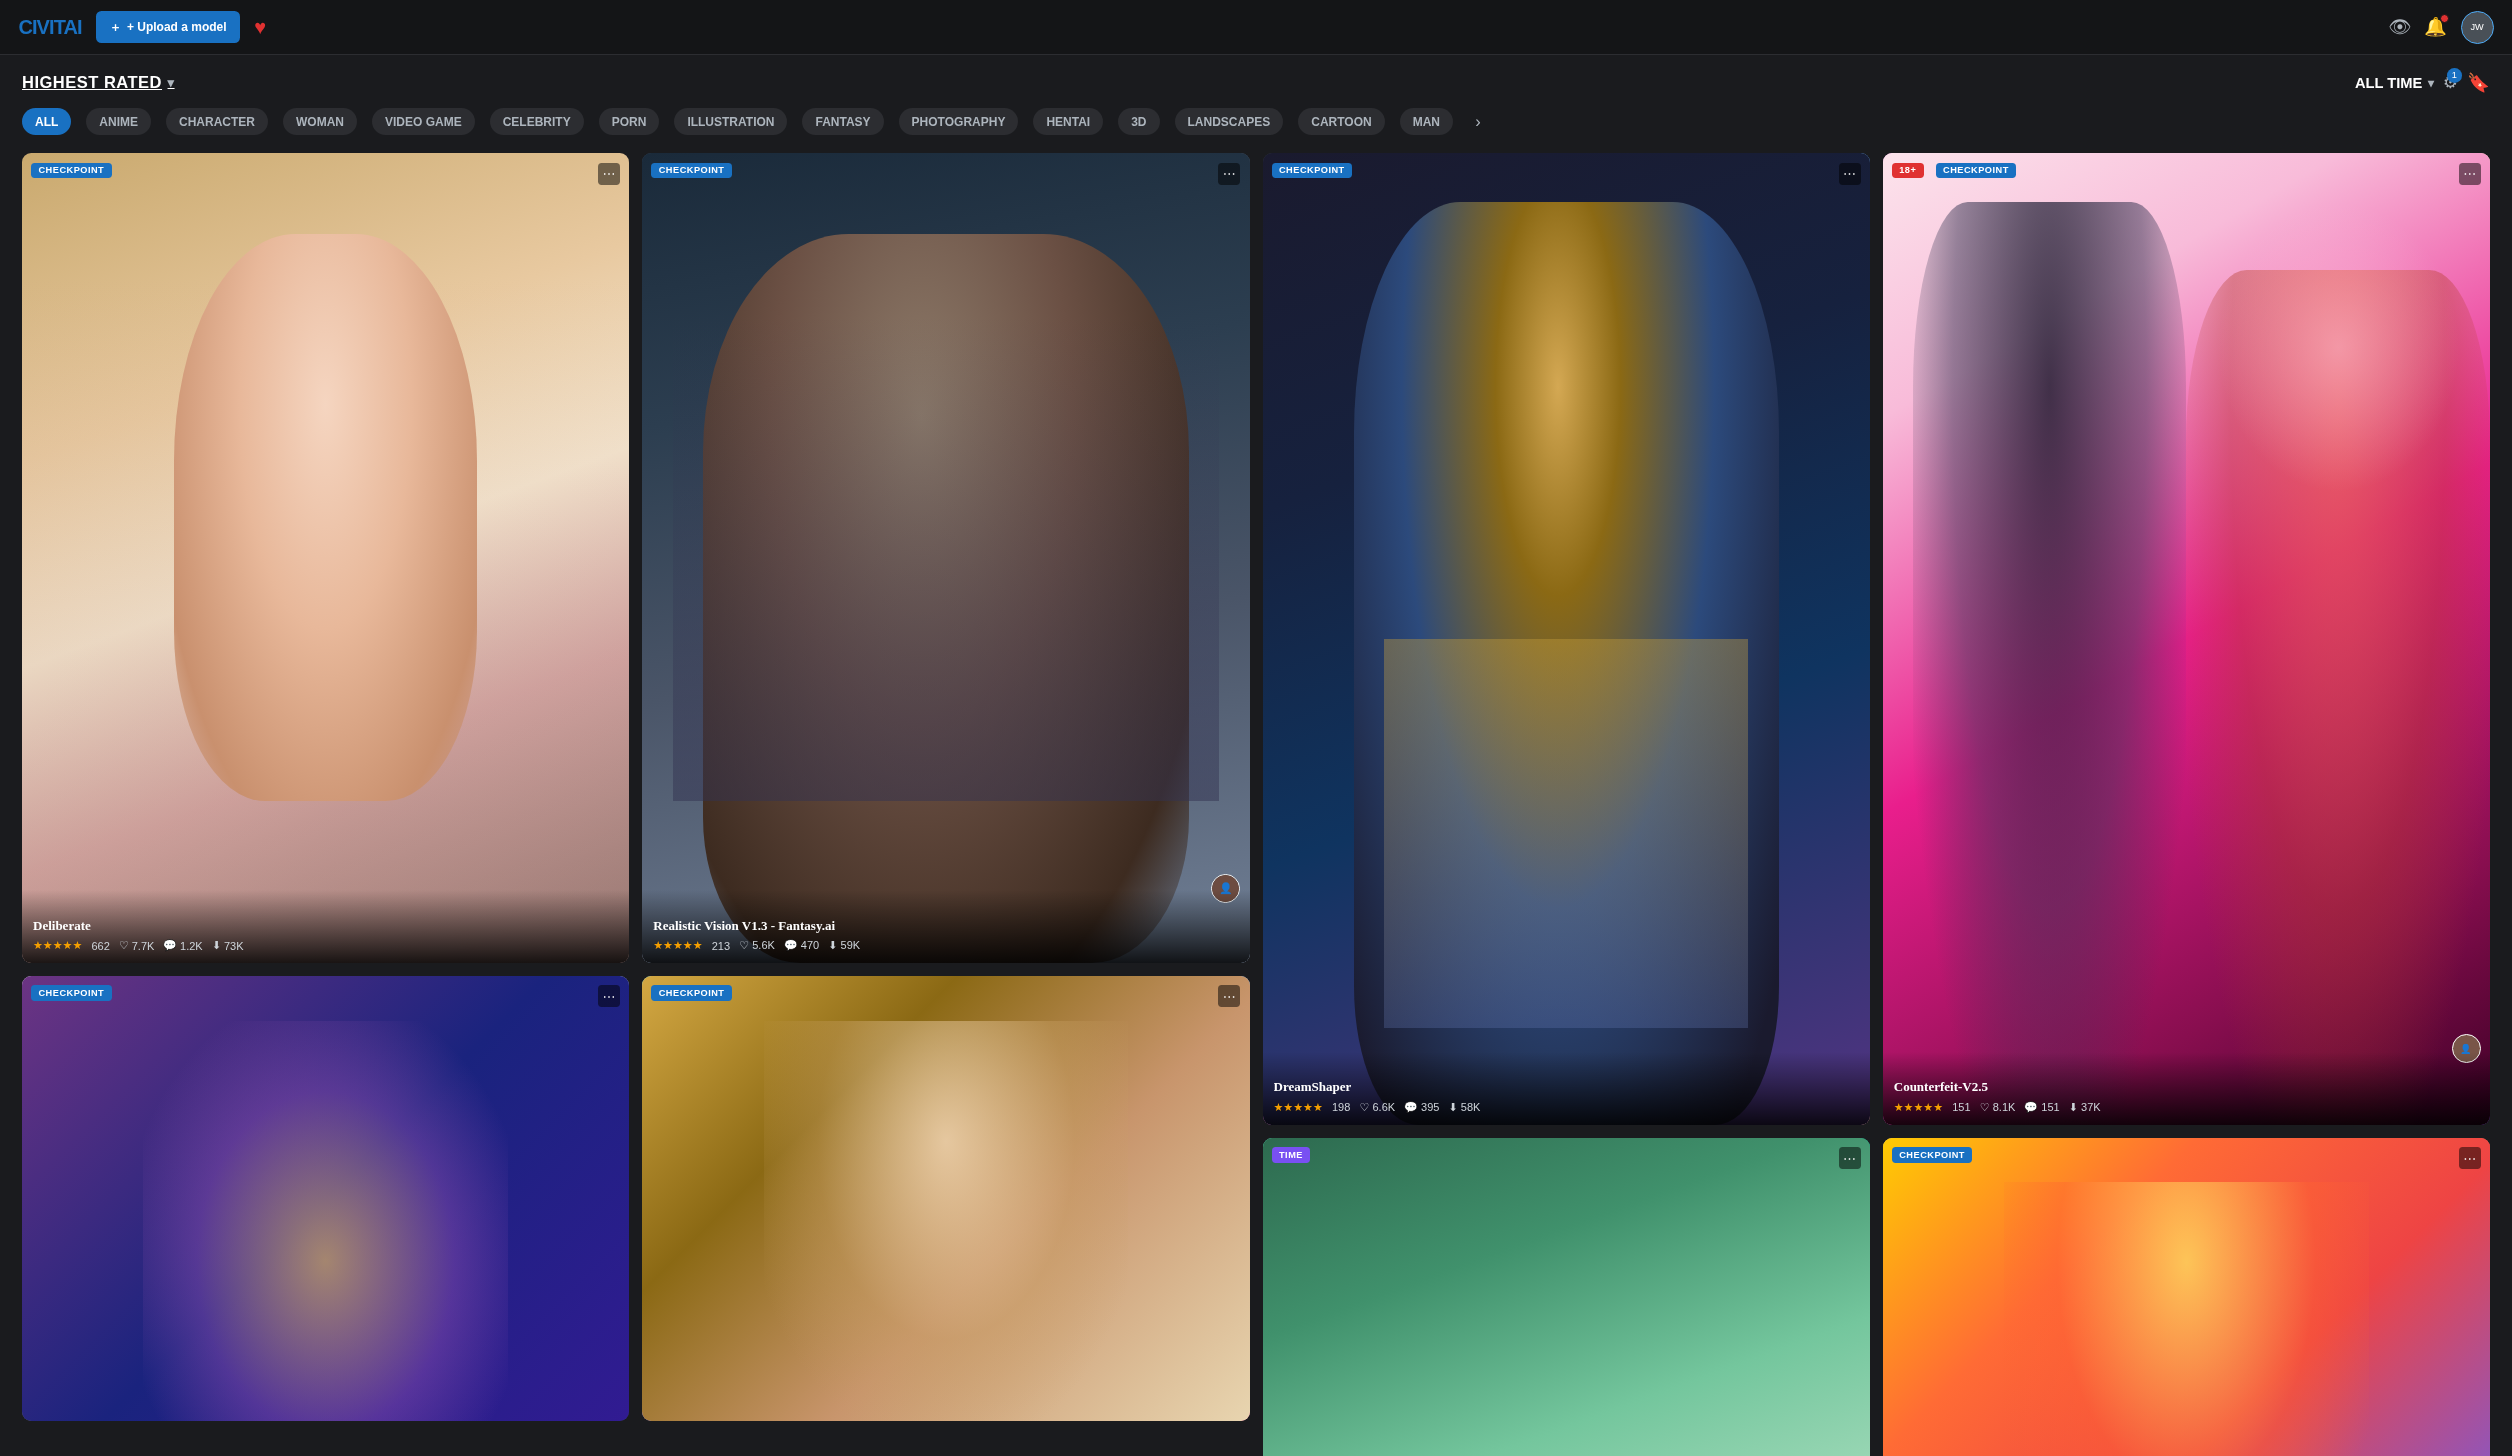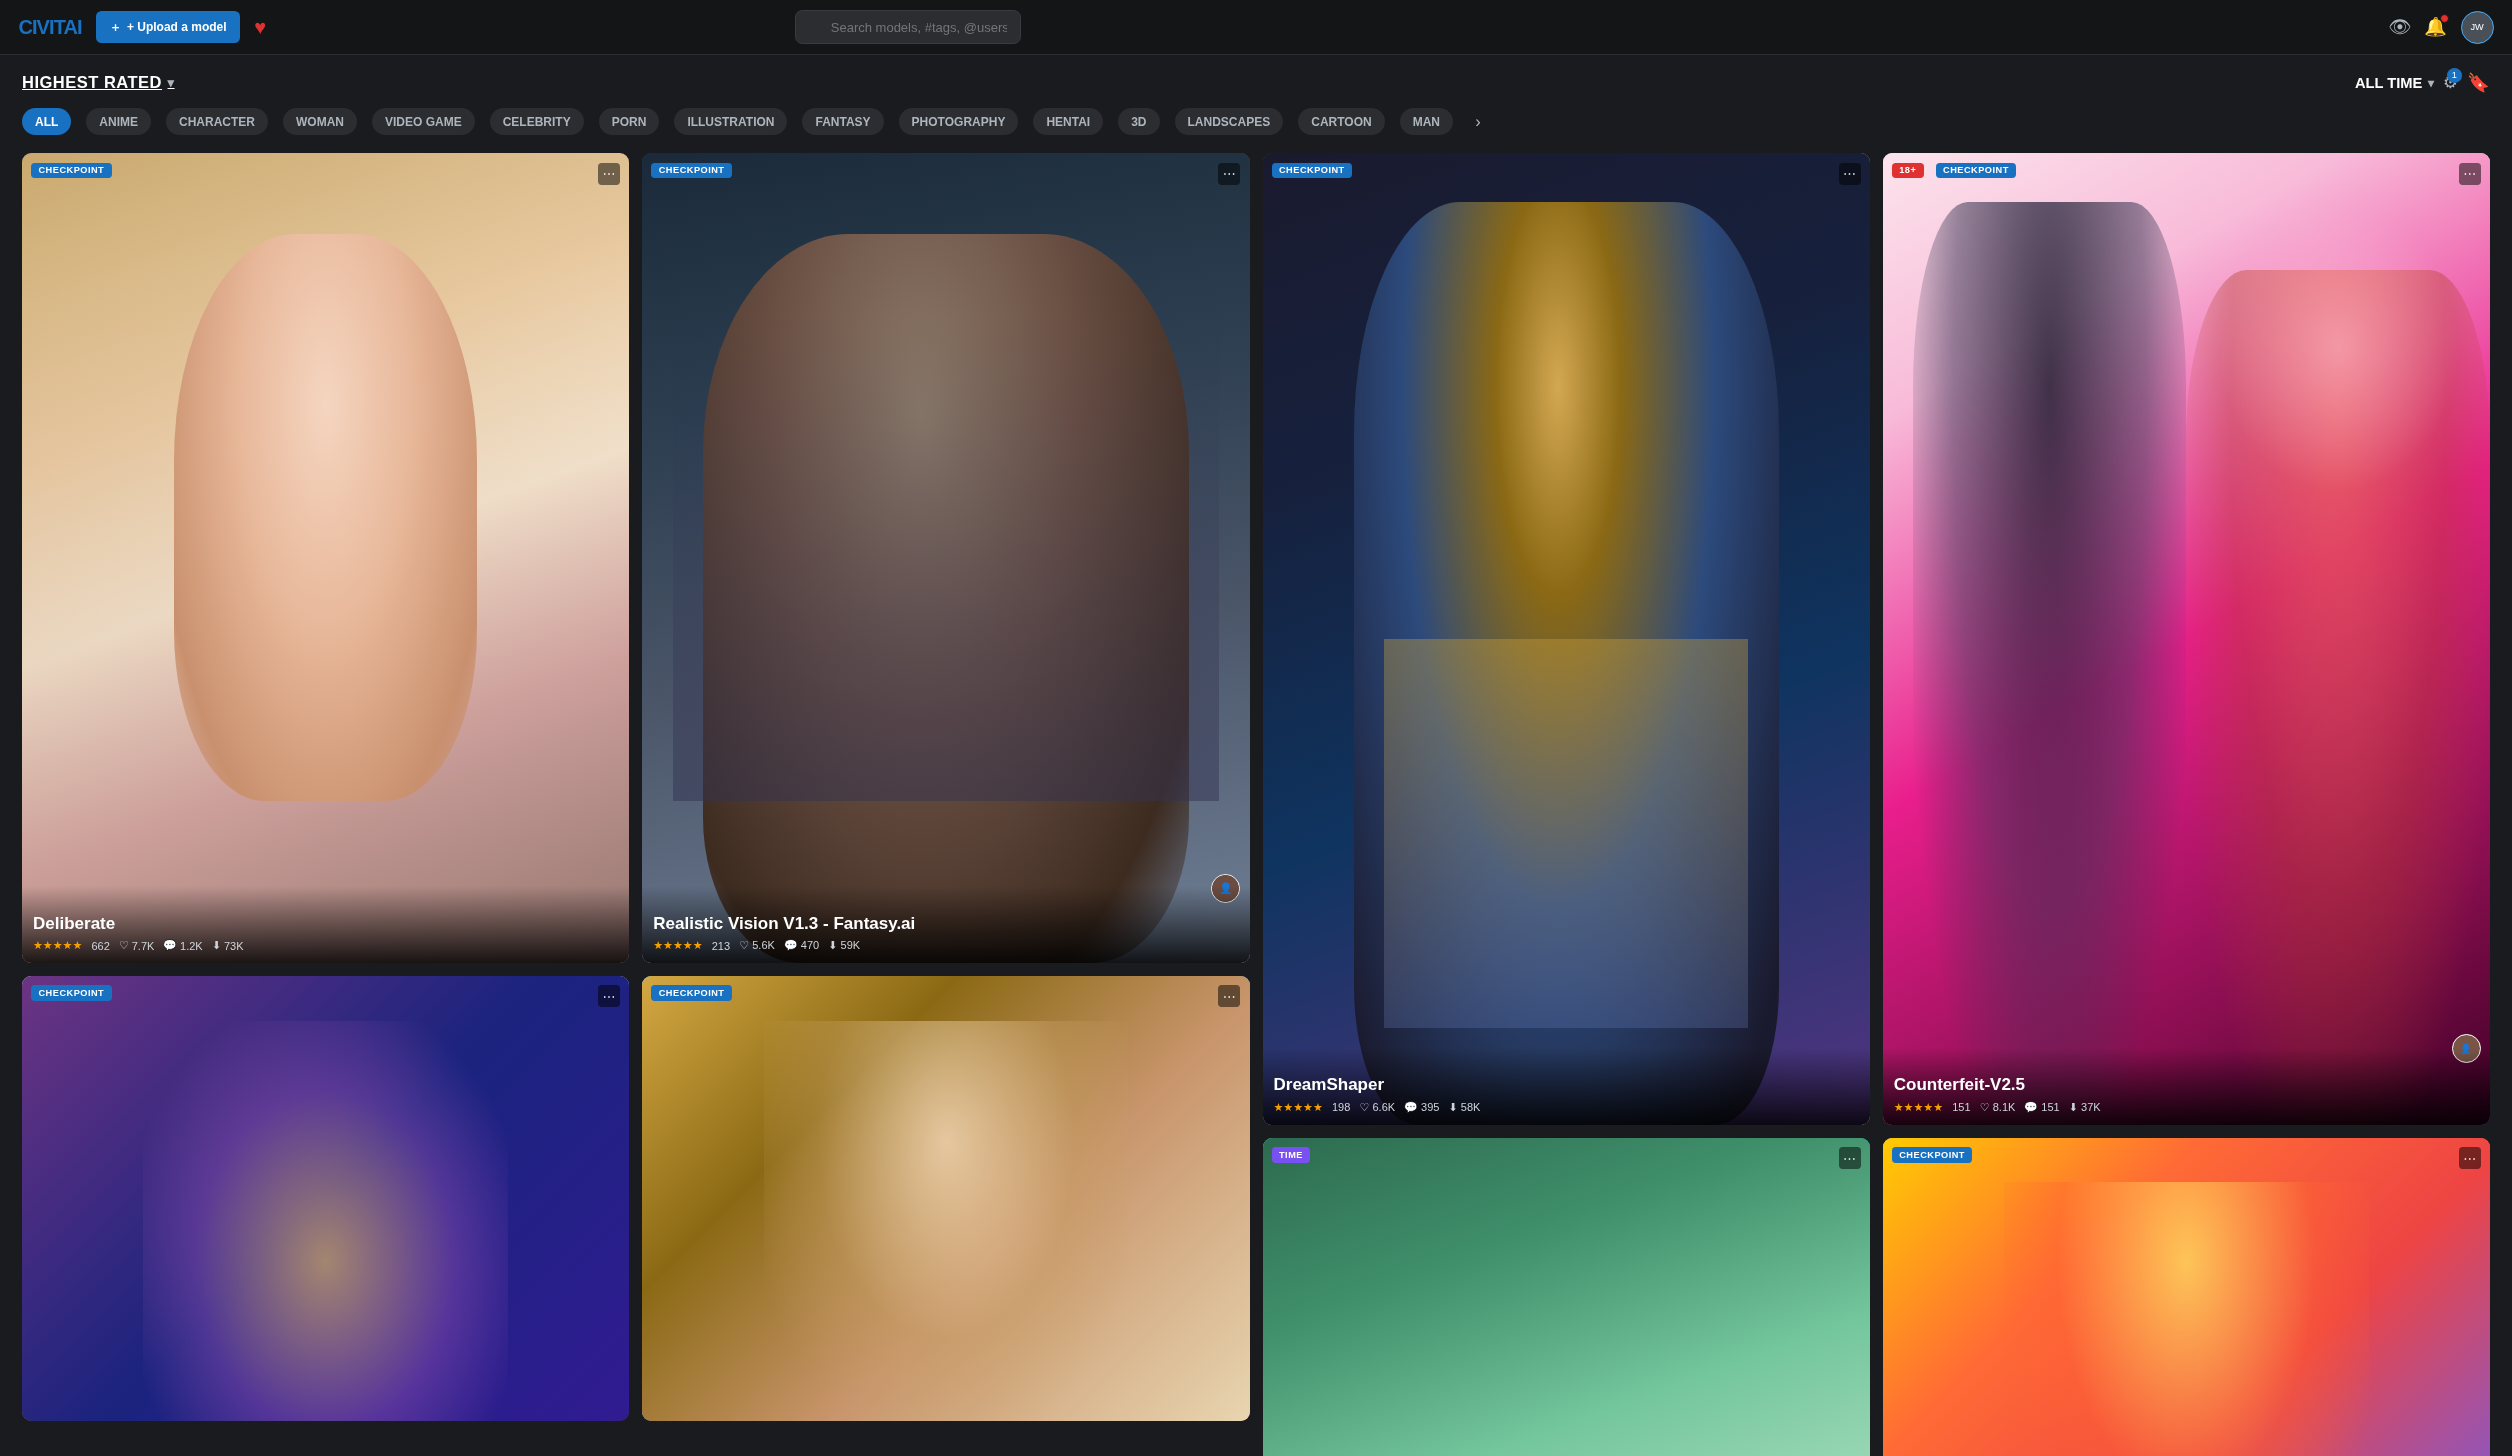--- a/index.html
+++ b/index.html
@@ -265,26 +265,27 @@
 
     .card-info {
       position: absolute;
       bottom: 0;
       left: 0;
       right: 0;
       background: linear-gradient(transparent, rgba(0,0,0,0.85));
       padding: 27.5px 11px 11px;
     }
     .card-title {
-      font-size: 17px;
+      font-size: 13px;
       font-weight: 600;
       margin-bottom: 5.5px;
       white-space: nowrap;
       overflow: hidden;
       text-overflow: ellipsis;
+      font-family: Liberation Serif, serif;
     }
     .card-stats {
       display: flex;
       align-items: center;
       gap: 9.2px;
       font-size: 11px;
       color: #ced4da;
     }
     .stars { color: #f59f00; font-size: 11px; }
     .stat-item {
@@ -325,24 +326,20 @@
 <header class="header">
   <div class="logo">
     <span>CIVIT</span><span style="color:#1971c2">AI</span>
   </div>
   <button class="upload-btn">
     <span>＋</span>
     <span>+ Upload a model</span>
   </button>
   <span class="heart-icon">♥</span>
 
-  <div class="search-wrap">
-    <span class="search-icon-pos">🔍</span>
-    <input class="search-bar" type="text" placeholder="Search models, #tags, @users" style="">
-  </div>
 
   <div class="header-right">
     <button class="icon-btn">👁</button>
     <button class="icon-btn">
       🔔
       <span class="notif-dot"></span>
     </button>
     <div class="avatar">
       <span>JW</span>
     </div>

